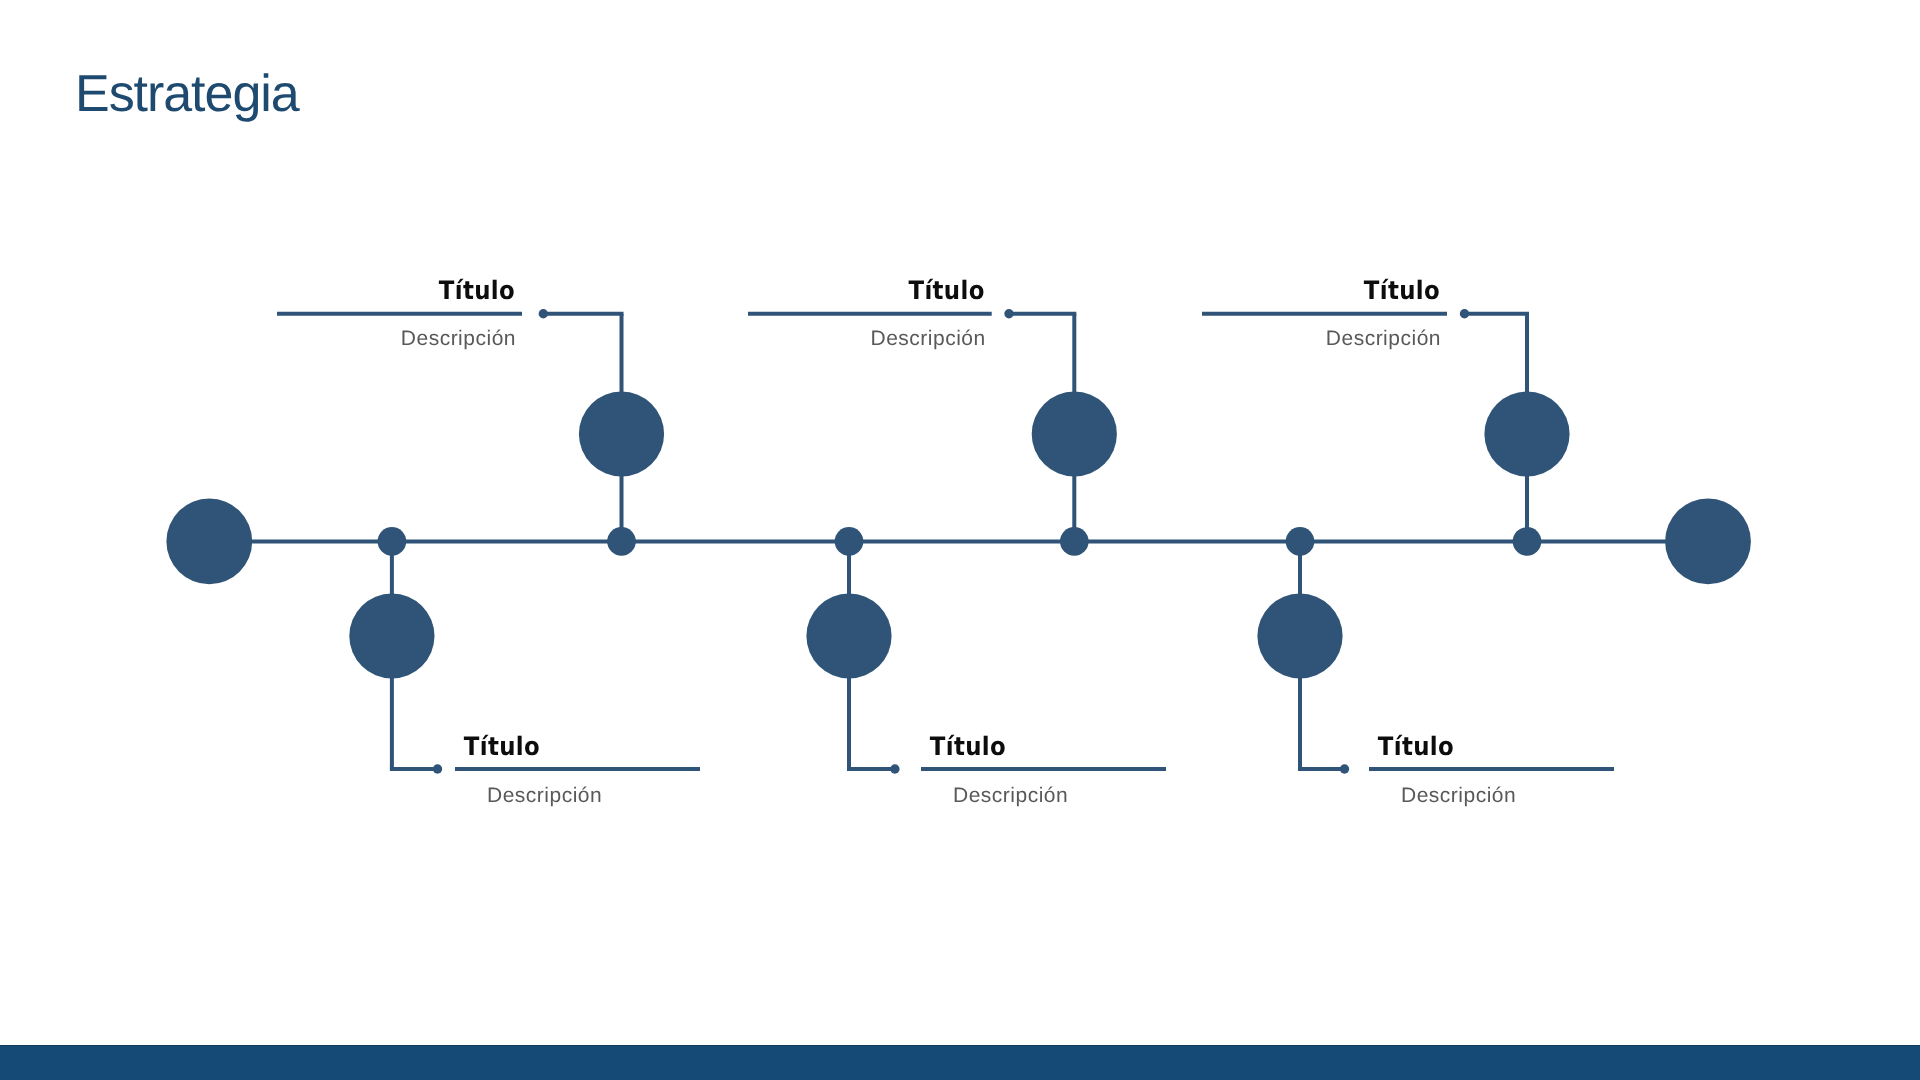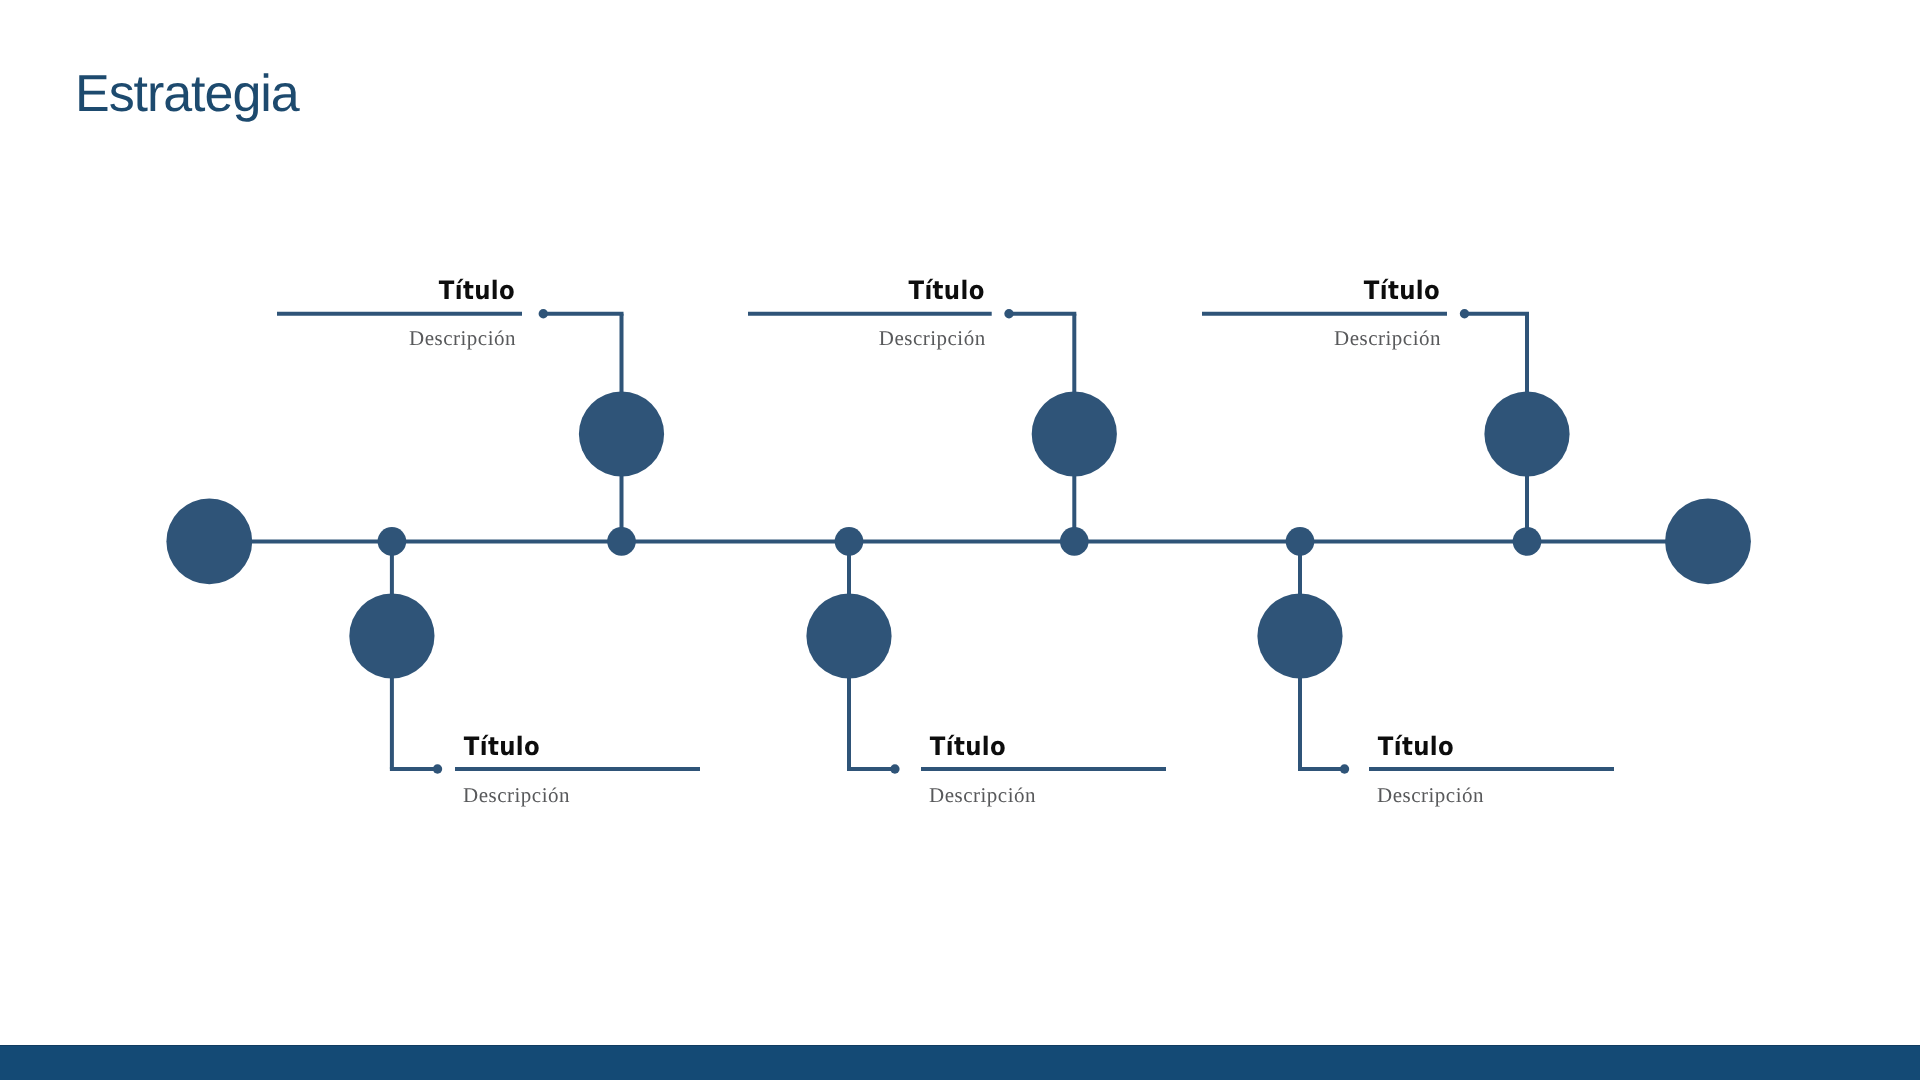--- a/index.html
+++ b/index.html
@@ -52,27 +52,28 @@
     font-size: 25.4px;
     font-weight: bold;
     letter-spacing: 0.35px;
     color: #0d0d0d;
     white-space: nowrap;
     line-height: 28px;
   }
   .msdesc {
     position: absolute;
     transform: translateZ(0);
-    font-family: Liberation Serif, serif;
+    font-family: Liberation Sans, sans-serif;
     font-stretch: condensed;
     font-size: 21px;
     letter-spacing: 0.5px;
     color: #58595b;
     white-space: nowrap;
     line-height: 21px;
+    margin-left: 24px;
   }
   #bottom-bar {
     position: absolute;
     left: 0; top: 1045px;
     width: 1920px; height: 35px;
     background: #144a75;
     border-top: 1.5px solid #113c60;
     box-sizing: border-box;
   }
 </style>

